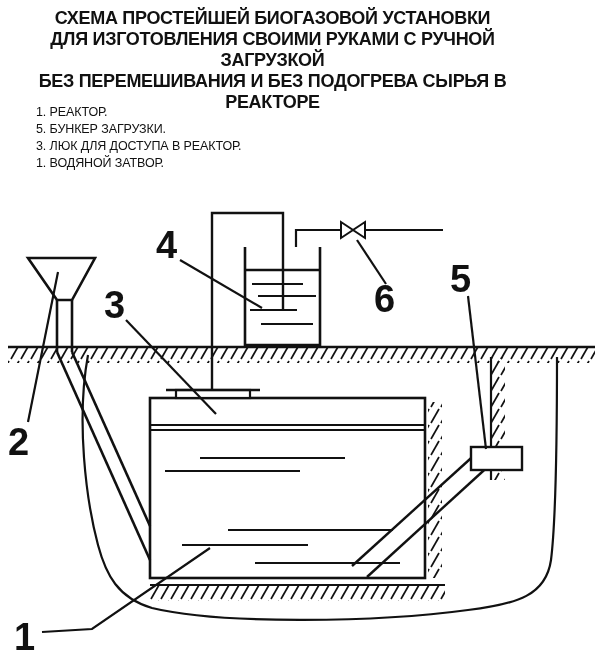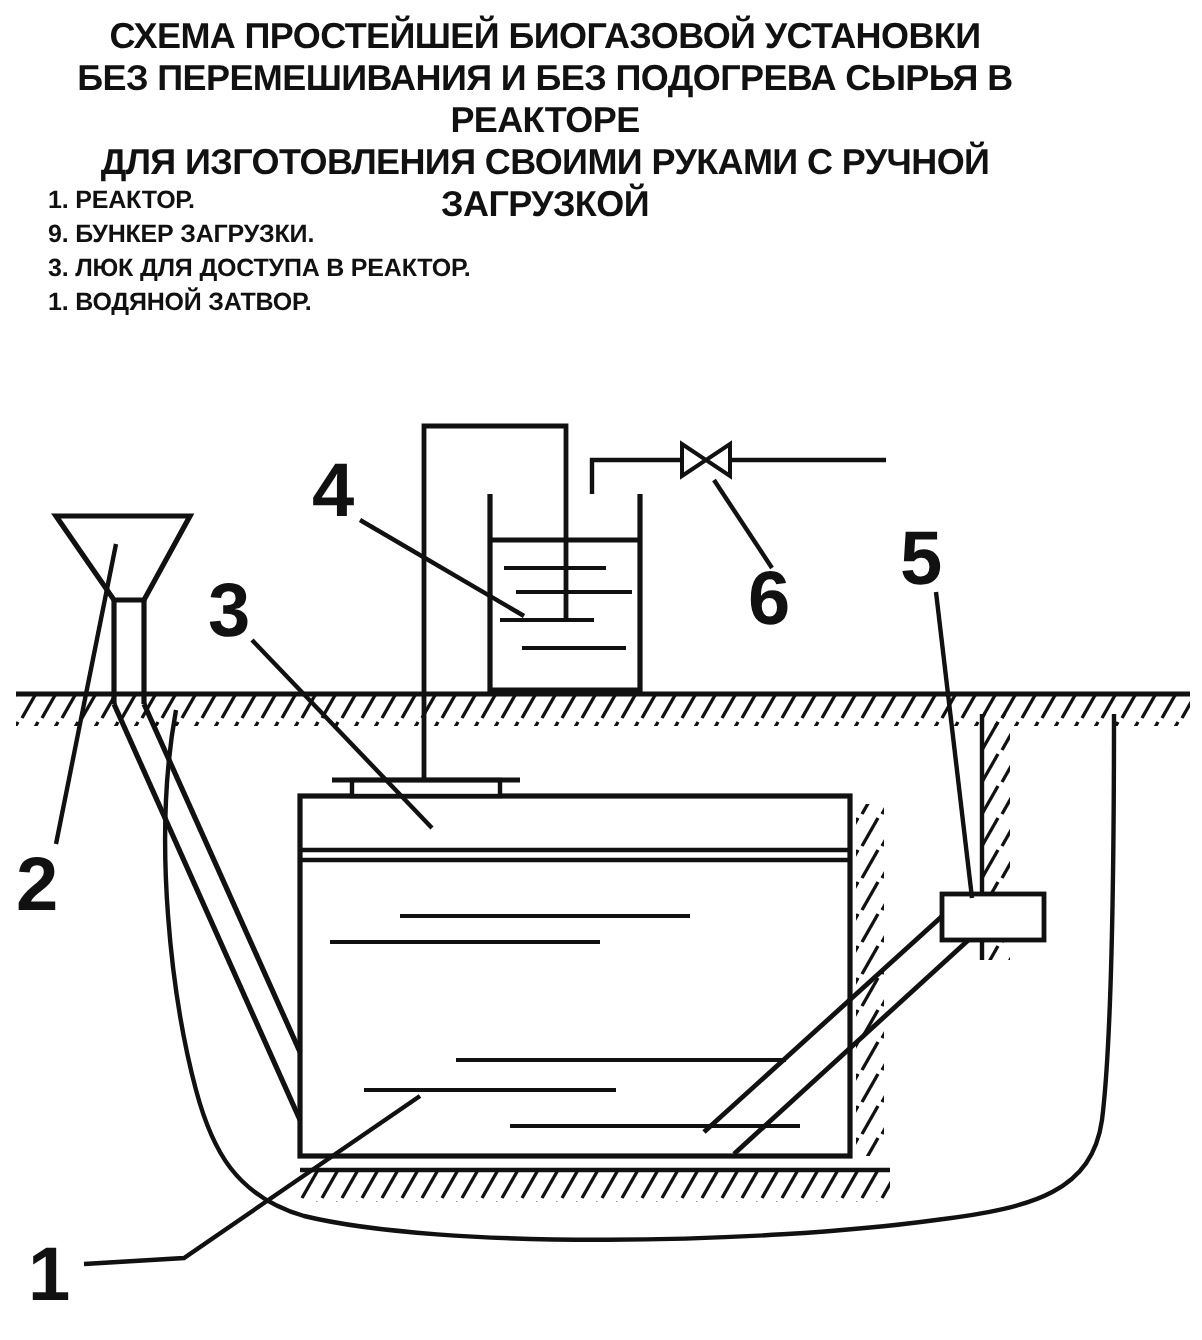--- a/index.html
+++ b/index.html
@@ -1,39 +1,39 @@
 <!DOCTYPE html>
 <html><head>
 <meta charset="utf-8">
 <style>
   html,body { margin:0; padding:0; background:#ffffff; }
   body { width:601px; height:670px; font-family:"Liberation Sans", sans-serif; color:#111; }
   .page { position:relative; width:601px; height:670px; overflow:hidden; background:#fff; }
   .title { position:absolute; top:8px; left:0; width:545px; text-align:center;
            font-weight:bold; font-size:18px; line-height:21px; letter-spacing:-0.3px; }
-  .legend { position:absolute; top:88px; left:20px; margin:4px; padding:0; list-style:none;
-            font-weight:bold; font-size:12.5px; line-height:17px; letter-spacing:-0.1px; }
+  .legend { position:absolute; top:88px; left:20px; margin:16px; padding:0; list-style:none;
+            font-weight:normal; font-size:12.5px; line-height:17px; letter-spacing:-0.1px; }
   svg.diagram { position:absolute; top:200px; left:0; }
   .ink { stroke:#111; fill:none; }
   text.callout { font-family:"Liberation Sans", sans-serif; font-weight:bold; font-size:38px; fill:#111; }
 </style>
 </head>
 <body>
 
 <div class="page">
 
   <div class="title">
     <div>СХЕМА ПРОСТЕЙШЕЙ БИОГАЗОВОЙ УСТАНОВКИ</div>
+    <div>ДЛЯ ИЗГОТОВЛЕНИЯ СВОИМИ РУКАМИ С РУЧНОЙ ЗАГРУЗКОЙ</div>
     <div>БЕЗ ПЕРЕМЕШИВАНИЯ И БЕЗ ПОДОГРЕВА СЫРЬЯ В РЕАКТОРЕ</div>
-    <div>ДЛЯ ИЗГОТОВЛЕНИЯ СВОИМИ РУКАМИ С РУЧНОЙ ЗАГРУЗКОЙ</div>
   </div>
 
   <ul class="legend">
     <li>1. РЕАКТОР.</li>
-    <li>9. БУНКЕР ЗАГРУЗКИ.</li>
+    <li>5. БУНКЕР ЗАГРУЗКИ.</li>
     <li>3. ЛЮК ДЛЯ ДОСТУПА В РЕАКТОР.</li>
     <li>1. ВОДЯНОЙ ЗАТВОР.</li>
   </ul>
 
   <svg class="diagram" width="601" height="470" viewBox="0 0 601 470">
     <defs>
       <pattern id="hatch" width="10" height="16" patternUnits="userSpaceOnUse">
         <line x1="1" y1="15" x2="9" y2="1" stroke="#111" stroke-width="1.7"></line>
       </pattern>
     </defs>

